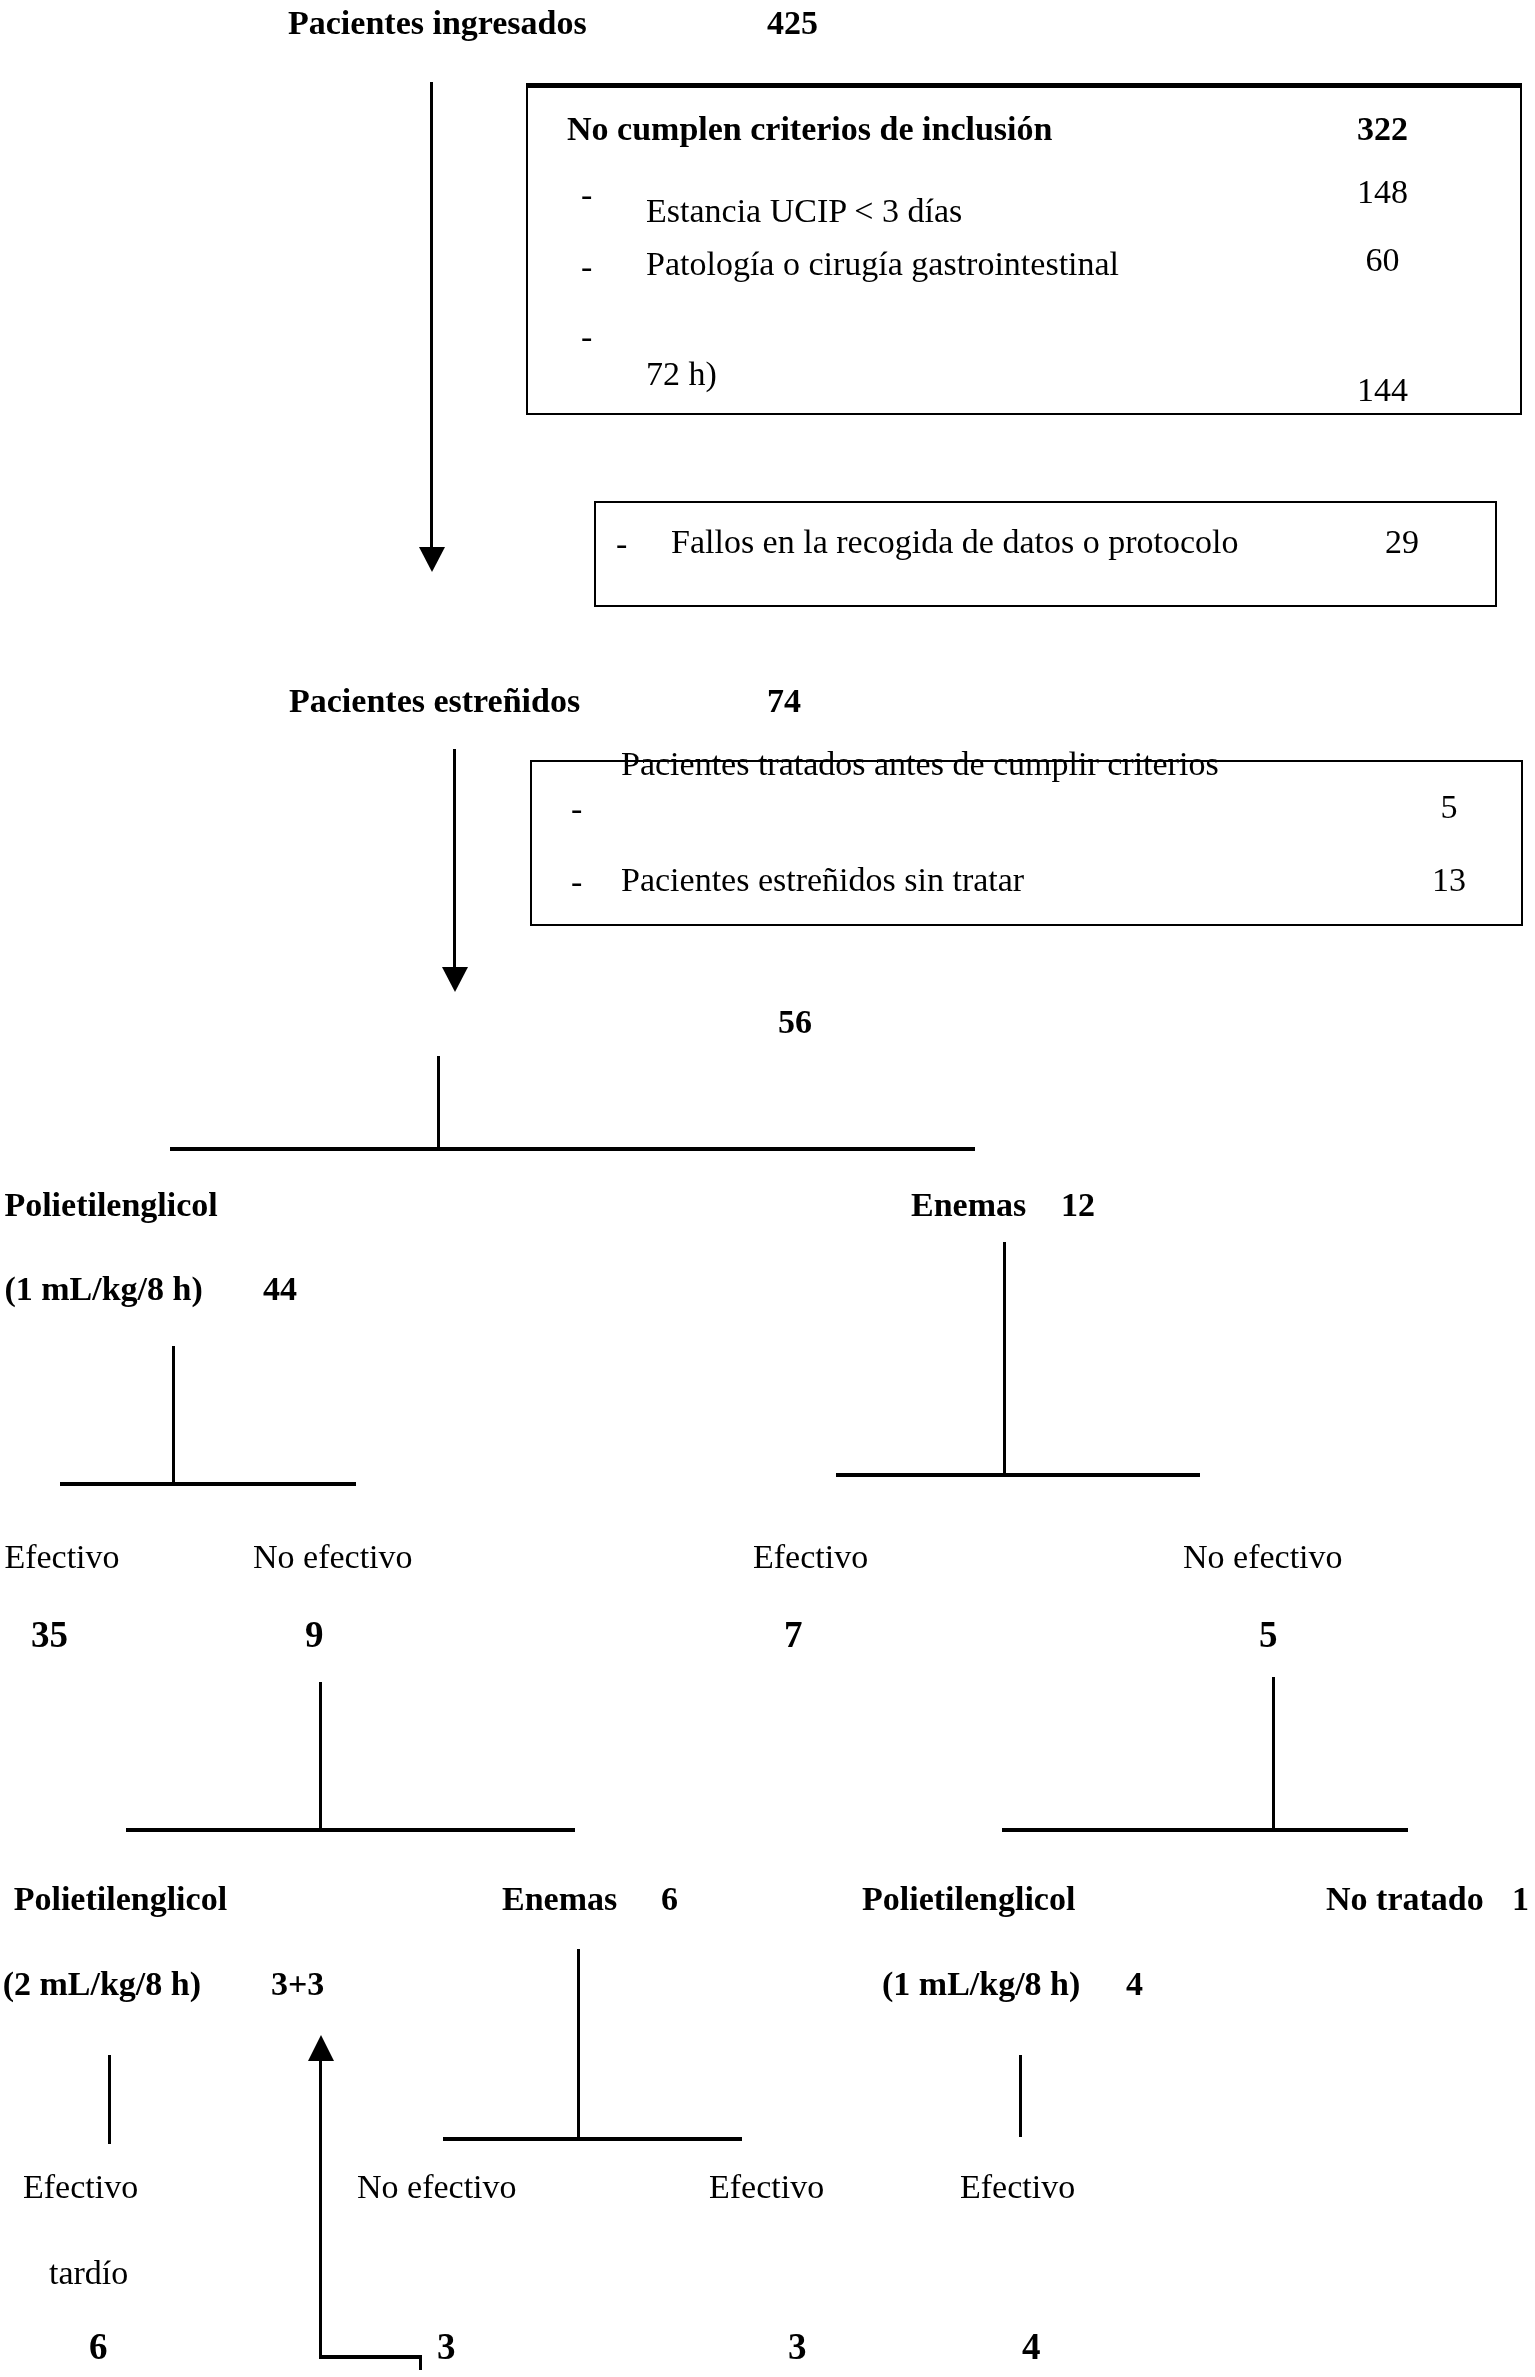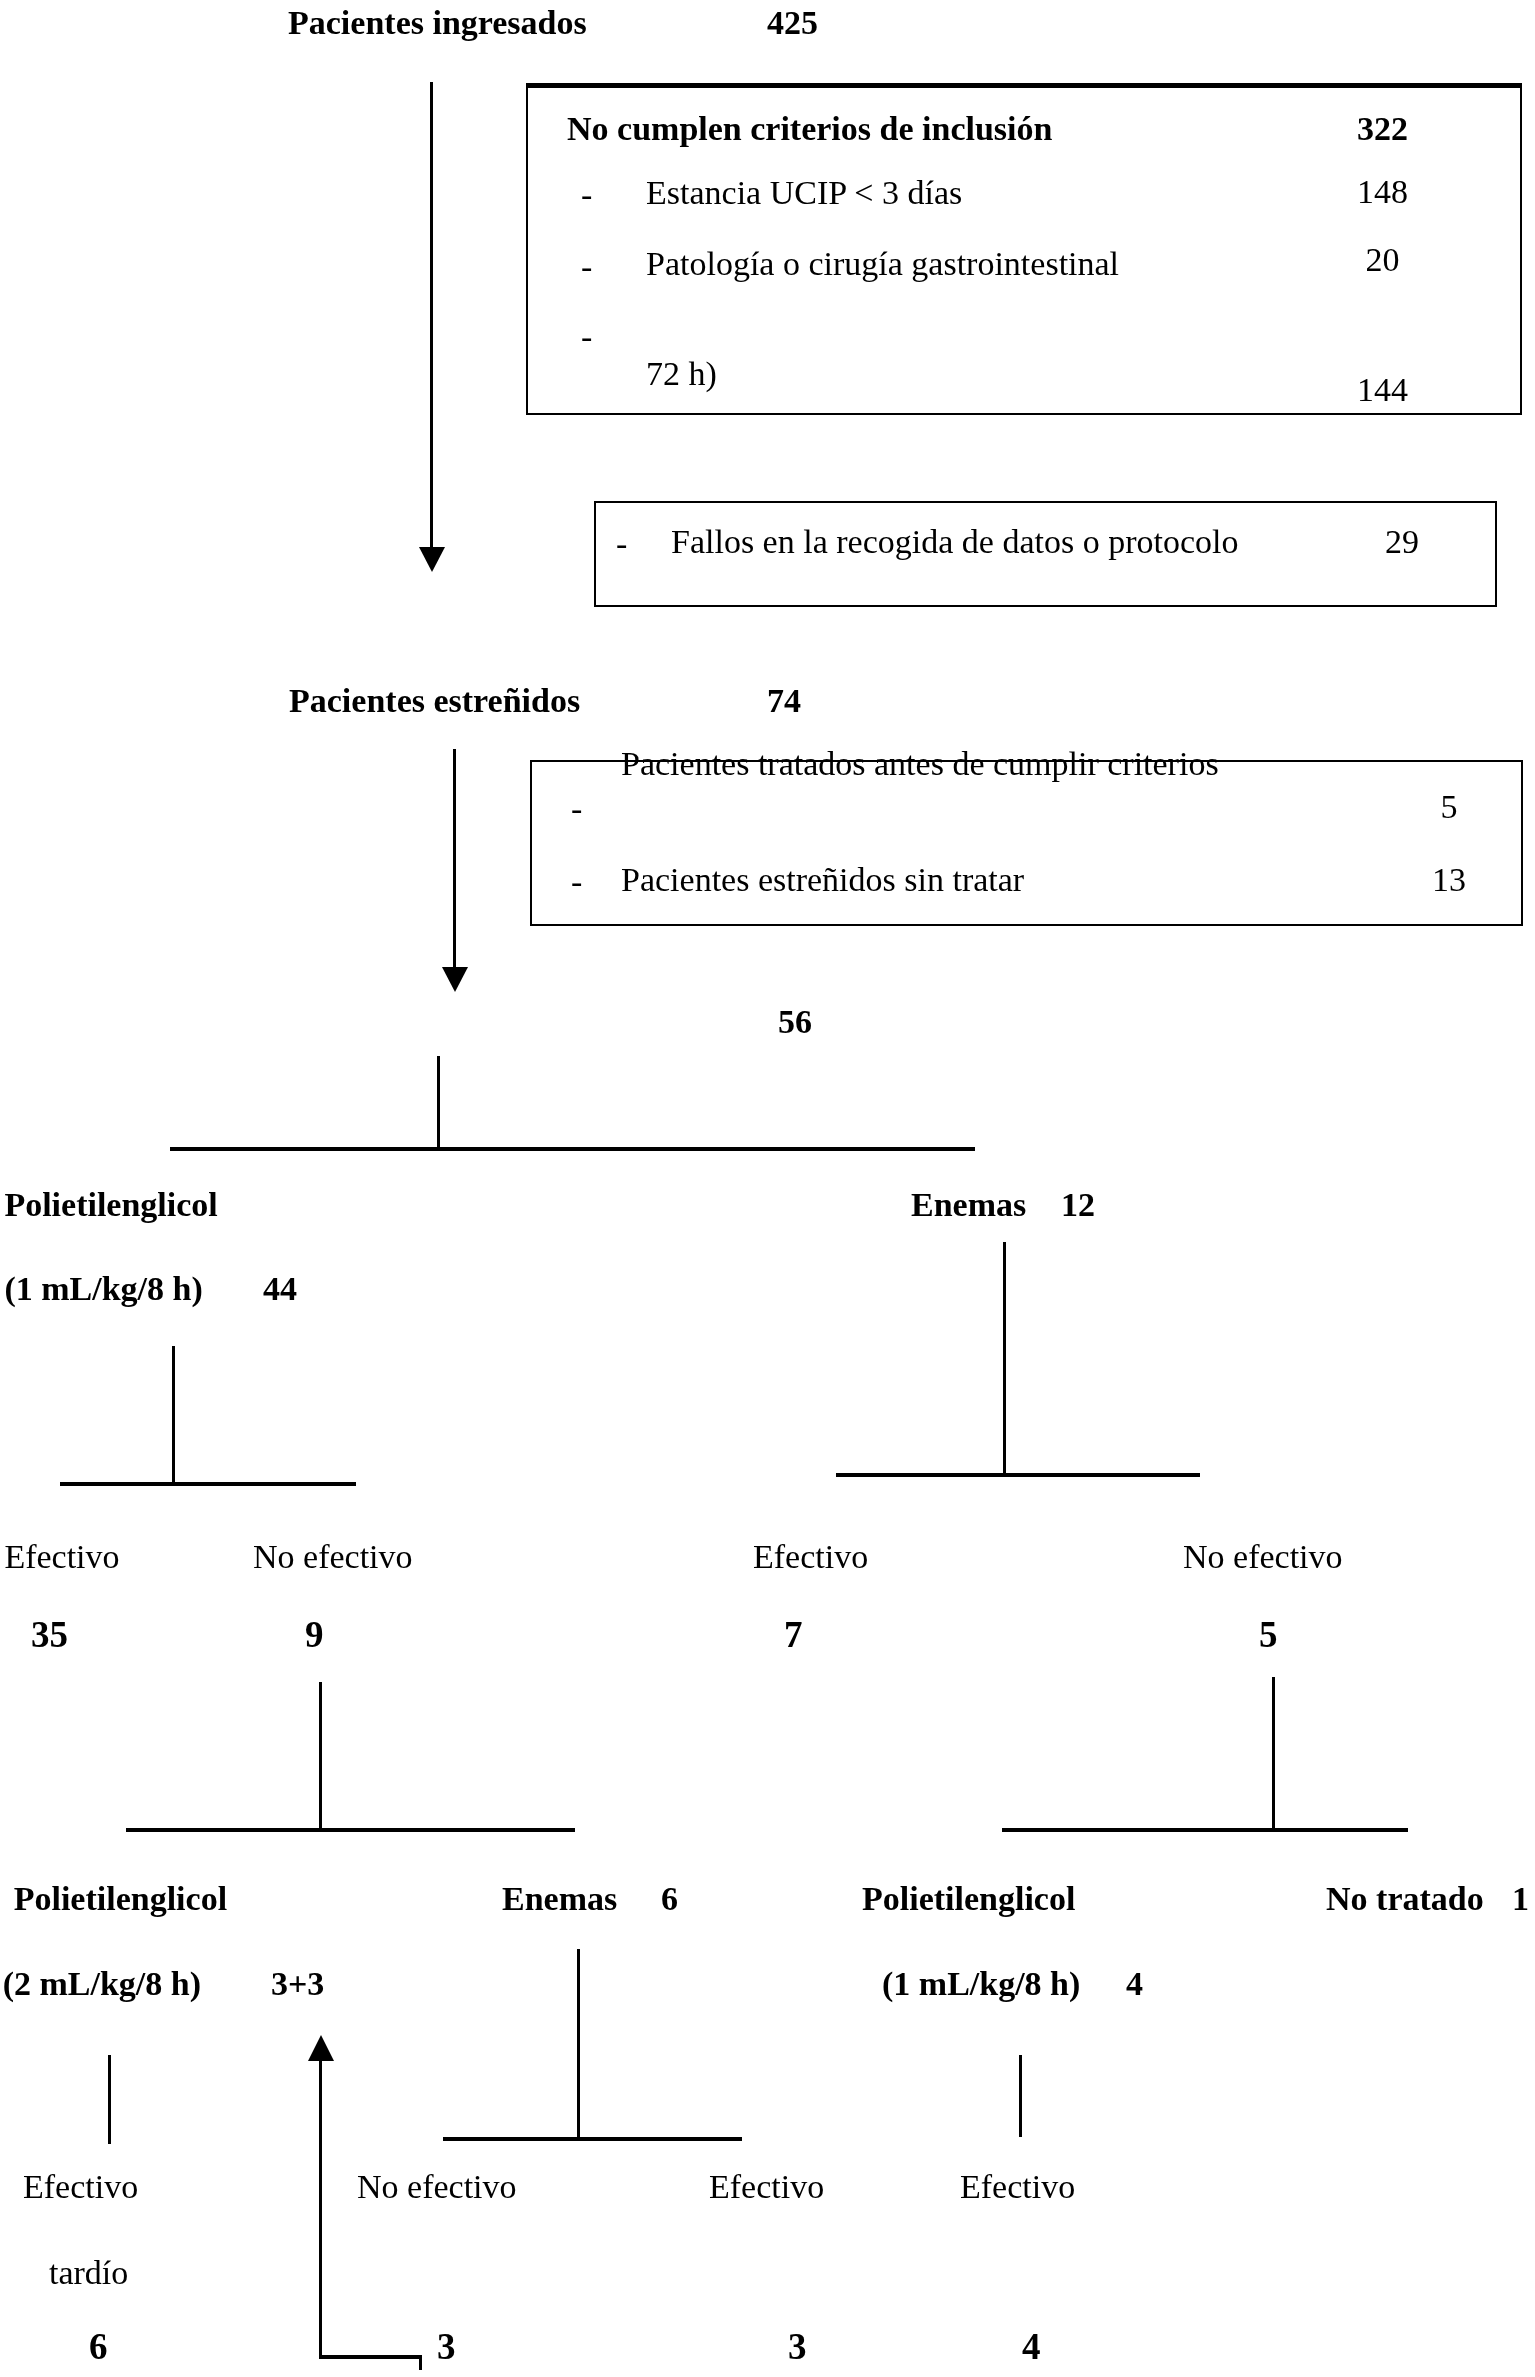--- a/index.html
+++ b/index.html
@@ -28,26 +28,26 @@
   <div class="t b" style="left:767px;top:4.4px">425</div>
 
   <div class="line" style="left:430px;top:82px;width:3.3px;height:466px"></div>
   <div class="ah-down" style="left:419px;top:547px"></div>
 
   <div class="box ttop" style="left:526px;top:83px;width:992px;height:325px"></div>
   <div class="t b" style="left:567px;top:110px">No cumplen criterios de inclusión</div>
   <div class="t b ra" style="left:1314px;top:110px;width:137px">322</div>
 
   <div class="t" style="left:581px;top:176px">-</div>
-  <div class="t" style="left:646px;top:174px">Estancia UCIP &lt; 3 días</div>
+  <div class="t" style="left:646px;top:192px">Estancia UCIP &lt; 3 días</div>
   <div class="t ra" style="left:1314px;top:173px;width:137px">148</div>
 
   <div class="t" style="left:581px;top:248px">-</div>
   <div class="t" style="left:646px;top:245px">Patología o cirugía gastrointestinal</div>
-  <div class="t ra" style="left:1314px;top:241px;width:137px">20</div>
+  <div class="t ra" style="left:1314px;top:241px;width:137px">60</div>
 
   <div class="t" style="left:581px;top:318px">-</div>
   <div class="t" style="left:646px;top:355px">72 h)</div>
   <div class="t ra" style="left:1314px;top:371px;width:137px">144</div>
 
   <div class="box" style="left:594px;top:501px;width:899px;height:102px"></div>
   <div class="t" style="left:616px;top:525px">-</div>
   <div class="t" style="left:671px;top:523px">Fallos en la recogida de datos o protocolo</div>
   <div class="t" style="left:1385px;top:523px">29</div>
 

